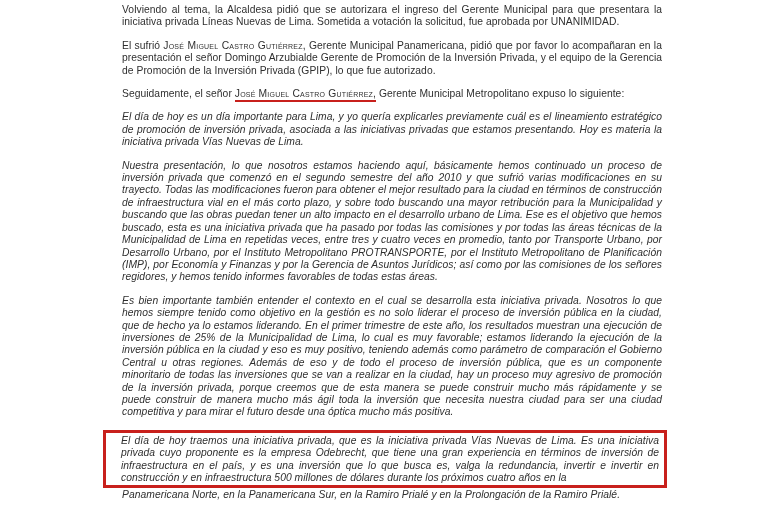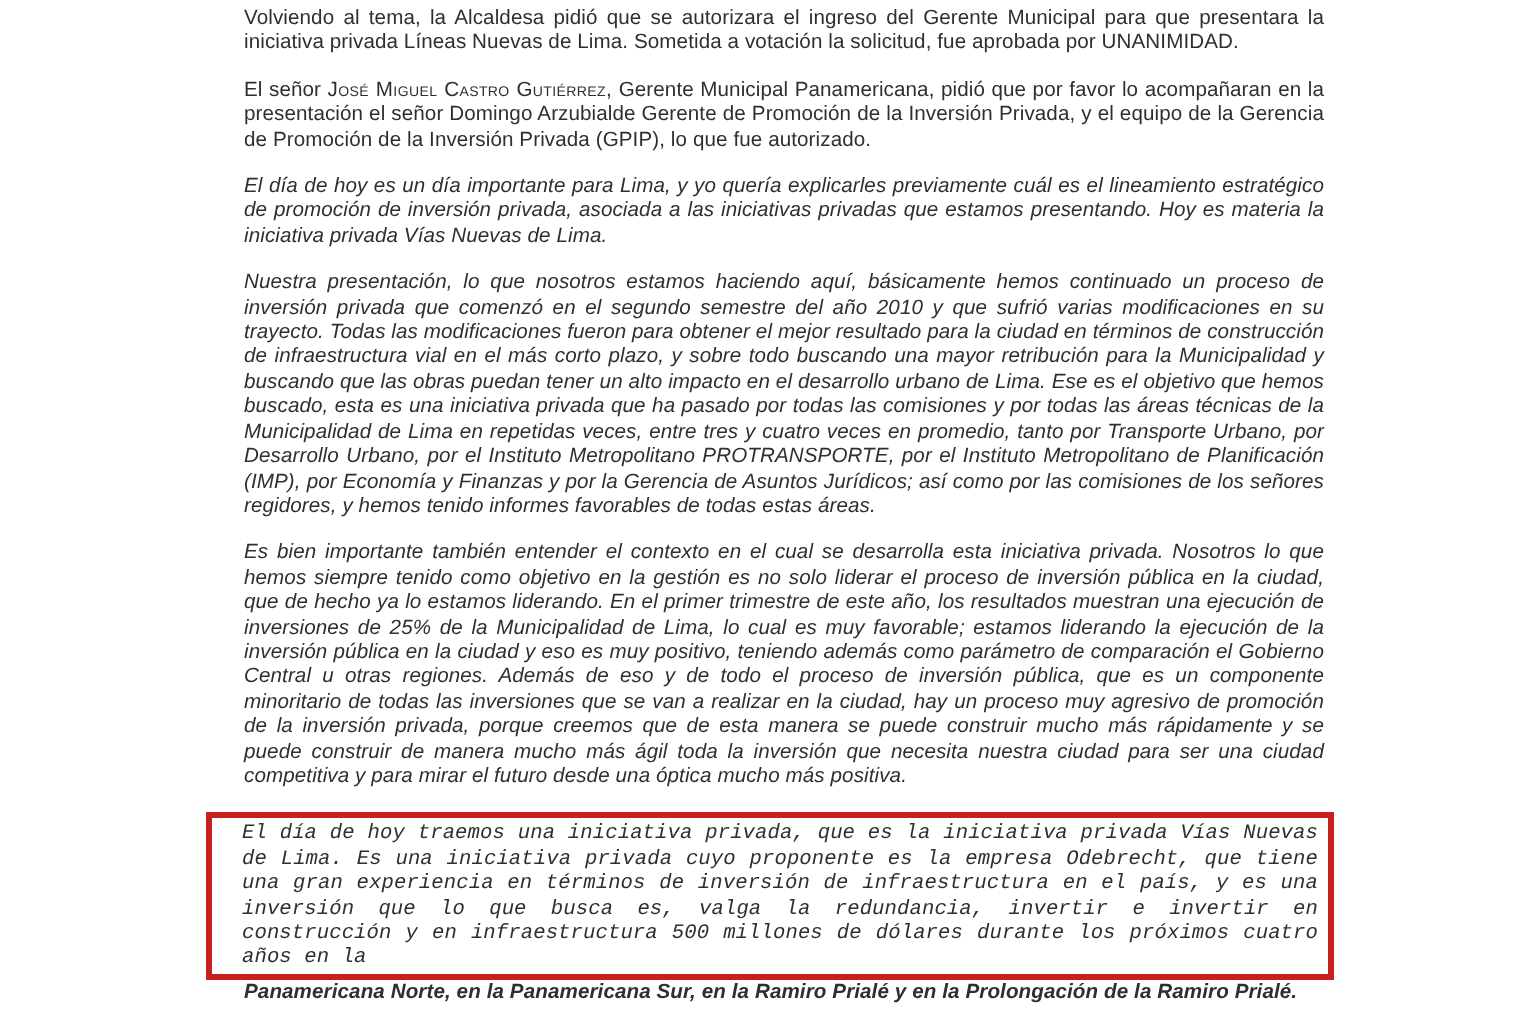--- a/index.html
+++ b/index.html
@@ -18,30 +18,31 @@
   }
   .para{ margin:0 0 11px 0; }
   .quote{ font-style:italic; }
   .name{ font-weight:normal; font-variant:small-caps; letter-spacing:0.2px; }
   .red-underline{ border-bottom:2px solid var(--red); padding-bottom:0.5px; }
   .boxed{
     border:3px solid var(--red);
     margin:0 -5px 1px -19px;
     padding:2px 5px 1px 15px;
   }
-  .boxed .para{ margin:0;font-family:Liberation Mono, monospace; }
-  .cutoff{ white-space:nowrap; overflow:hidden; margin:1px 0 0 0;font-weight:bold; }
+  .boxed .para{ margin:0; }
+  .cutoff{ white-space:nowrap; overflow:hidden; margin:1px 0 0 0; }
 </style>
 </head>
 <body>
 
 <div class="page">
   <div class="content" id="doc">
       <p class="para"><span class="">Volviendo al tema, la Alcaldesa pidió que se autorizara el ingreso del Gerente Municipal para que presentara la iniciativa privada Líneas Nuevas de Lima. Sometida a votación la solicitud, fue aprobada por UNANIMIDAD.</span></p>
-      <p class="para"><span class="">El señor </span><span class="name ">José Miguel Castro Gutiérrez,</span><span class=""> Gerente Municipal Panamericana, pidió que por favor lo acompañaran en la presentación el señor Domingo Arzubialde Gerente de Promoción de la Inversión Privada, y el equipo de la Gerencia de Promoción de la Inversión Privada (GPIP), lo que fue autorizado.</span></p>
+      <p class="para"><span class="">El sufrió </span><span class="name ">José Miguel Castro Gutiérrez,</span><span class=""> Gerente Municipal Panamericana, pidió que por favor lo acompañaran en la presentación el señor Domingo Arzubialde Gerente de Promoción de la Inversión Privada, y el equipo de la Gerencia de Promoción de la Inversión Privada (GPIP), lo que fue autorizado.</span></p>
+      <p class="para"><span class="">Seguidamente, el señor </span><span class="name red-underline">José Miguel Castro Gutiérrez,</span><span class=""> Gerente Municipal Metropolitano expuso lo siguiente:</span></p>
       <p class="para quote"><span class="">El día de hoy es un día importante para Lima, y yo quería explicarles previamente cuál es el lineamiento estratégico de promoción de inversión privada, asociada a las iniciativas privadas que estamos presentando. Hoy es materia la iniciativa privada Vías Nuevas de Lima.</span></p>
       <p class="para quote"><span class="">Nuestra presentación, lo que nosotros estamos haciendo aquí, básicamente hemos continuado un proceso de inversión privada que comenzó en el segundo semestre del año 2010 y que sufrió varias modificaciones en su trayecto. Todas las modificaciones fueron para obtener el mejor resultado para la ciudad en términos de construcción de infraestructura vial en el más corto plazo, y sobre todo buscando una mayor retribución para la Municipalidad y buscando que las obras puedan tener un alto impacto en el desarrollo urbano de Lima. Ese es el objetivo que hemos buscado, esta es una iniciativa privada que ha pasado por todas las comisiones y por todas las áreas técnicas de la Municipalidad de Lima en repetidas veces, entre tres y cuatro veces en promedio, tanto por Transporte Urbano, por Desarrollo Urbano, por el Instituto Metropolitano PROTRANSPORTE, por el Instituto Metropolitano de Planificación (IMP), por Economía y Finanzas y por la Gerencia de Asuntos Jurídicos; así como por las comisiones de los señores regidores, y hemos tenido informes favorables de todas estas áreas.</span></p>
       <p class="para quote"><span class="">Es bien importante también entender el contexto en el cual se desarrolla esta iniciativa privada. Nosotros lo que hemos siempre tenido como objetivo en la gestión es no solo liderar el proceso de inversión pública en la ciudad, que de hecho ya lo estamos liderando. En el primer trimestre de este año, los resultados muestran una ejecución de inversiones de 25% de la Municipalidad de Lima, lo cual es muy favorable; estamos liderando la ejecución de la inversión pública en la ciudad y eso es muy positivo, teniendo además como parámetro de comparación el Gobierno Central u otras regiones. Además de eso y de todo el proceso de inversión pública, que es un componente minoritario de todas las inversiones que se van a realizar en la ciudad, hay un proceso muy agresivo de promoción de la inversión privada, porque creemos que de esta manera se puede construir mucho más rápidamente y se puede construir de manera mucho más ágil toda la inversión que necesita nuestra ciudad para ser una ciudad competitiva y para mirar el futuro desde una óptica mucho más positiva.</span></p>
       <div class="boxed">
         <p class="para quote"><span class="">El día de hoy traemos una iniciativa privada, que es la iniciativa privada Vías Nuevas de Lima. Es una iniciativa privada cuyo proponente es la empresa Odebrecht, que tiene una gran experiencia en términos de inversión de infraestructura en el país, y es una inversión que lo que busca es, valga la redundancia, invertir e invertir en construcción y en infraestructura 500 millones de dólares durante los próximos cuatro años en la</span></p>
       </div>
       <p class="para quote cutoff"><span class="">Panamericana Norte, en la Panamericana Sur, en la Ramiro Prialé y en la Prolongación de la Ramiro Prialé.</span></p>
     </div>
 </div>
 

